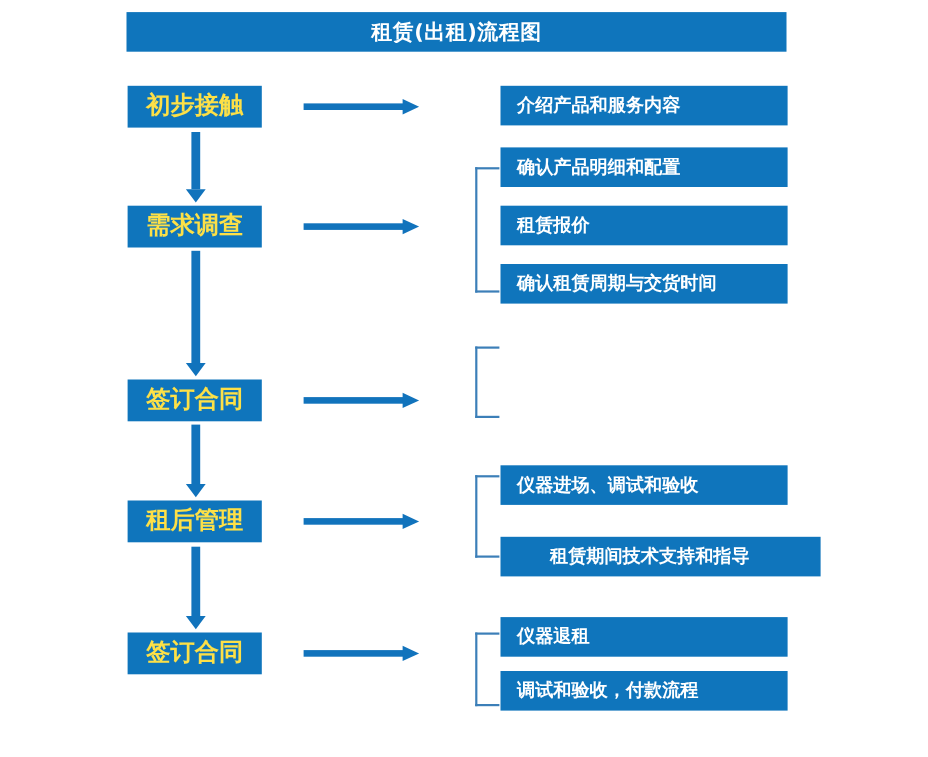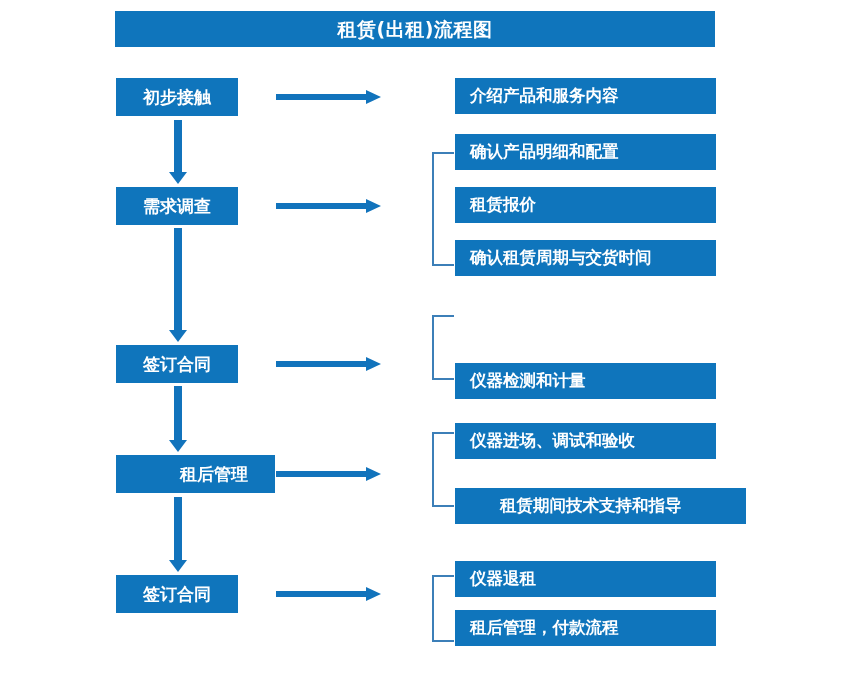--- a/index.html
+++ b/index.html
@@ -46,22 +46,22 @@
     position: absolute;
     left: 102px;
     width: 122px;
     height: 38px;
     background: #0F75BC;
     display: flex;
     align-items: center;
     justify-content: center;
   }
   .stage-box .stage-label {
-    color: #ffffff;
-    font-size: 17px;
+    color: #fde047;
+    font-size: 22px;
     font-weight: bold;
     white-space: nowrap;
     line-height: 1;
   }
 
   
   .detail-box {
     position: absolute;
     left: 441px;
     width: 261px;
@@ -164,21 +164,21 @@
 
   <div class="stage-box" style="top:78px;">
     <span class="stage-label">初步接触</span>
   </div>
   <div class="stage-box" style="top:187px;">
     <span class="stage-label">需求调查</span>
   </div>
   <div class="stage-box" style="top:345px;">
     <span class="stage-label">签订合同</span>
   </div>
-  <div class="stage-box" style="top:455px;padding-left:37px;">
+  <div class="stage-box" style="top:455px;">
     <span class="stage-label">租后管理</span>
   </div>
   <div class="stage-box" style="top:575px;">
     <span class="stage-label">签订合同</span>
   </div>
 
   <div class="v-arrow" style="top:120px; height:64px;">
     <div class="shaft" style="height:52px;"></div>
     <div class="head" style="top:52px;"></div>
   </div>
@@ -242,29 +242,26 @@
   </div>
   <div class="detail-box" style="top:134px;">
     <span class="detail-label">确认产品明细和配置</span>
   </div>
   <div class="detail-box" style="top:187px;">
     <span class="detail-label">租赁报价</span>
   </div>
   <div class="detail-box" style="top:240px;">
     <span class="detail-label">确认租赁周期与交货时间</span>
   </div>
-  <div class="detail-box" style="top:363px;">
-    <span class="detail-label">仪器检测和计量</span>
-  </div>
   <div class="detail-box" style="top:423px;">
     <span class="detail-label">仪器进场、调试和验收</span>
   </div>
   <div class="detail-box" style="top:488px;padding-left:30px;">
     <span class="detail-label">租赁期间技术支持和指导</span>
   </div>
   <div class="detail-box" style="top:561px;">
     <span class="detail-label">仪器退租</span>
   </div>
   <div class="detail-box" style="top:610px;">
-    <span class="detail-label">租后管理，付款流程</span>
+    <span class="detail-label">调试和验收，付款流程</span>
   </div>
 
 </div>
 
 </body></html>

